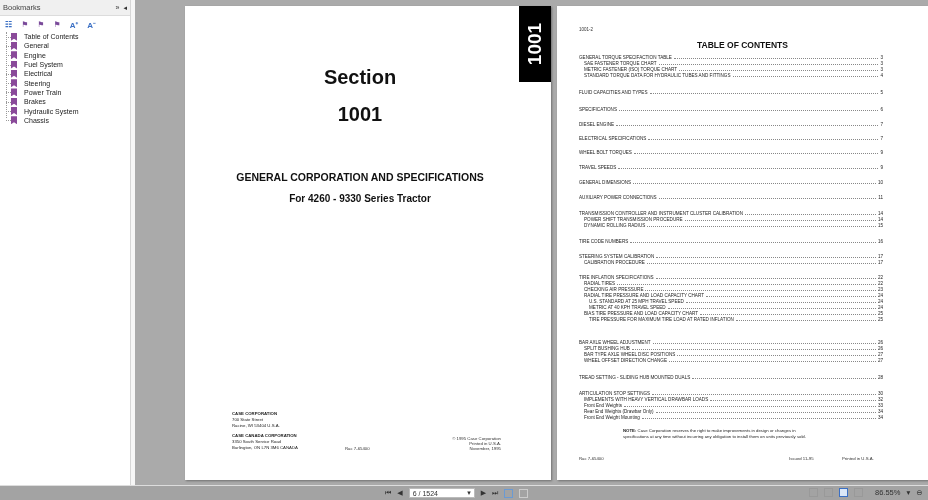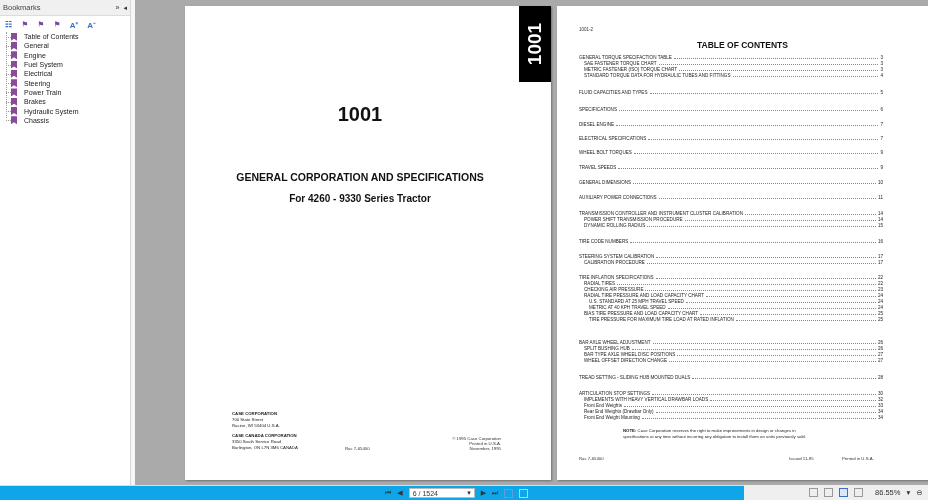--- a/index.html
+++ b/index.html
@@ -34,21 +34,21 @@
   .toc-title { position: absolute; left: 0; width: 100%; top: 34px; text-align: center; font-size: 8.5px; font-weight: bold; color: #111; }
   .toc { position: absolute; left: 22px; top: 48px; width: 304px; }
   .toc-row { position: absolute; left: 0; right: 0; height: 6px; display: flex; align-items: flex-end; font-size: 4.6px; color: #222; white-space: nowrap; }
   .toc-row .lbl { flex-shrink: 0; }
   .toc-row .dots { flex: 1; overflow: hidden; border-bottom: 1px dotted #888; margin: 0 2px 1px 2px; height: 1px; }
   .toc-row .pn { flex-shrink: 0; }
   .note { position: absolute; left: 66px; top: 422px; width: 190px; font-size: 4.3px; color: #222; line-height: 6px; }
   .note b { font-weight: bold; }
   .foot { position: absolute; top: 450px; font-size: 4.3px; color: #333; }
   
-  .statusbar { position: absolute; left: 0; top: 485px; width: 744px; height: 15px; background: #0ea5e9; border-top: 1px solid #ddd; font-size: 7.5px; color: #333; }
+  .statusbar { position: absolute; left: 0; top: 485px; width: 928px; height: 15px; background: #a3a3a3; border-top: 1px solid #ddd; font-size: 7.5px; color: #333; }
   .nav { position: absolute; left: 385px; top: 2px; display: flex; align-items: center; gap: 6px; }
   .nav .btn { font-size: 7px; color: #333; cursor: pointer; }
   .page-input { width: 66px; height: 10px; border: 1px solid #bbb; background: #fff; font-size: 7px; padding-left: 3px; display: flex; align-items: center; justify-content: space-between; padding-right: 3px; }
   .view-ctrls { position: absolute; left: 809px; top: 2px; display: flex; align-items: center; gap: 6px; }
   .vbtn { width: 9px; height: 9px; border: 1px solid #999; display: inline-block; }
   .vbtn.active { border-color: #3a6fc4; background: #dbe7f7; }
   .zoom-val { margin-left: 6px; font-size: 7.5px; }
   .orange-bar { position: absolute; right: 0; top: 0; width: 25px; height: 3px; background: #f07a3a; }
 </style>
 </head>
@@ -117,20 +117,21 @@
         </div>
     </div>
   </div>
   <div class="splitter"></div>
 
   <div class="viewer">
     <div class="page page-left">
       <div class="section-tab">
           <span>1001</span>
         </div>
+      <div class="sec-title" style="top:60px;font-size:20px;">Section</div>
       <div class="sec-title" style="top:97px;font-size:20px;">1001</div>
       <div class="sec-title" style="top:165px;font-size:10.5px;">GENERAL CORPORATION AND SPECIFICATIONS</div>
       <div class="sec-title" style="top:187px;font-size:10px;">For 4260 - 9330 Series Tractor</div>
       <div class="addr" style="top:405px;">
         <div>CASE CORPORATION</div>
         <div style="font-weight:normal">700 State Street</div>
         <div style="font-weight:normal">Racine, WI  53404   U.S.A.</div>
       </div>
       <div class="addr" style="top:427px;">
         <div>CASE CANADA CORPORATION</div>

